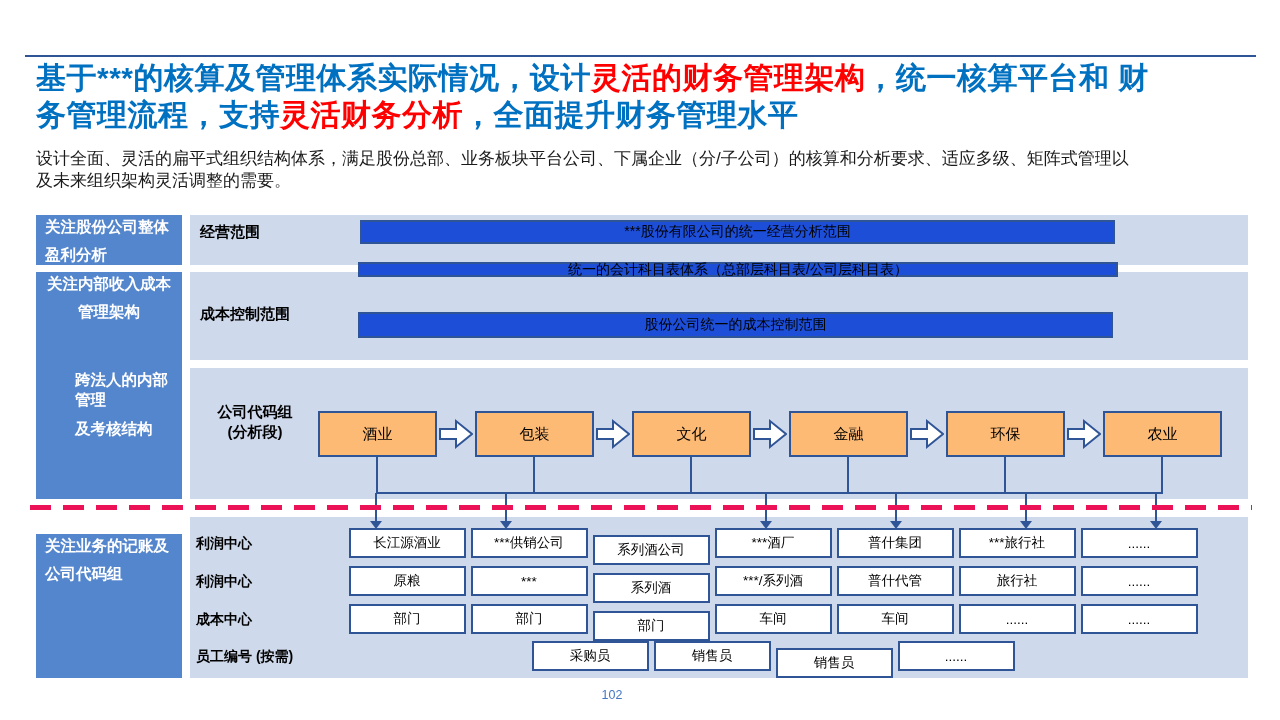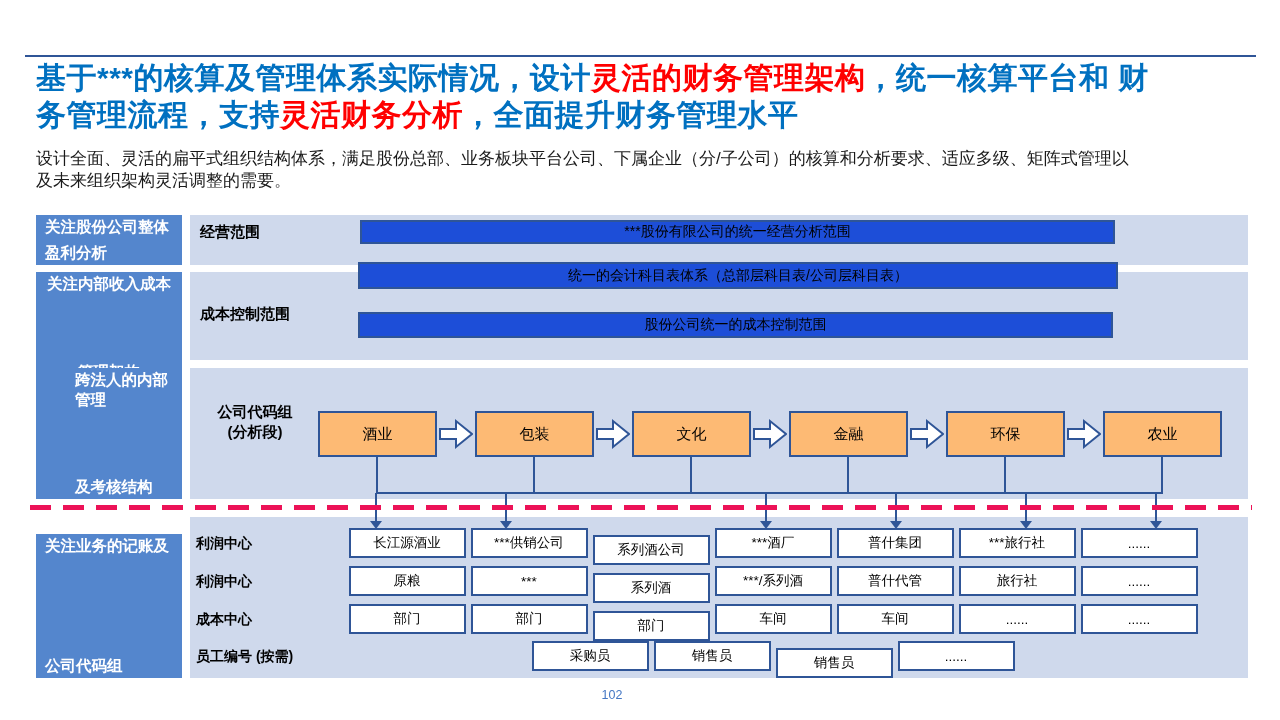--- a/index.html
+++ b/index.html
@@ -26,41 +26,41 @@
   
   .band { background:#cfd9ec; z-index:0; }
   .band1 { left:190px; top:215px; width:1058px; height:50px; }
   .band2 { left:190px; top:272px; width:1058px; height:88px; }
   .band3 { left:190px; top:368px; width:1058px; height:131px; }
   .band4 { left:190px; top:517px; width:1058px; height:161px; }
 
   .side-box {
     left:36px; width:146px; background:#5486cd; color:#fff;
     font-weight:bold; font-size:15.5px; line-height:1.32;
-    display:flex; flex-direction:column; justify-content:space-between;
-    padding:2px 4px 2px 9px; z-index:1;
+    display:flex; flex-direction:column; justify-content:flex-start;
+    padding:2px 4px 2px 9px; z-index:1;gap:8px;
   }
   .sb1 { top:215px; height:50px; }
   .sb2 { top:272px; height:112px; text-align:center; padding-left:4px; }
   .sb3 { top:368px; height:131px;padding-left:39px; }
   .sb4 { top:534px; height:144px; }
 
   .band-label { font-weight:bold; font-size:15px; color:#000; z-index:2; }
   .lab1 { left:200px; top:223px; }
   .lab2 { left:200px; top:305px; }
   .lab3 { left:198px; top:402px; width:114px; text-align:center; line-height:1.35; }
 
   
   .wbox {
     background:#1d4ed8; border:2px solid #2f5597;
     display:flex; align-items:center; justify-content:center;
     font-size:14px; color:#000; z-index:2; text-align:center;
   }
   .boxA { left:360px; top:220px; width:755px; height:24px; }
-  .boxB { left:358px; top:262px; width:760px; height:27px; }
+  .boxB { left:358px; top:262px; width:760px; height:15px; }
   .boxC { left:358px; top:312px; width:755px; height:26px; }
 
   
   .flow-row {
     left:318px; top:411px; width:904px; height:46px;
     display:flex; align-items:center; justify-content:space-between; z-index:2;
   }
   .fbox {
     width:119px; height:46px; background:#fdba74; border:2px solid #2f5597;
     display:flex; align-items:center; justify-content:center; font-size:15px;

